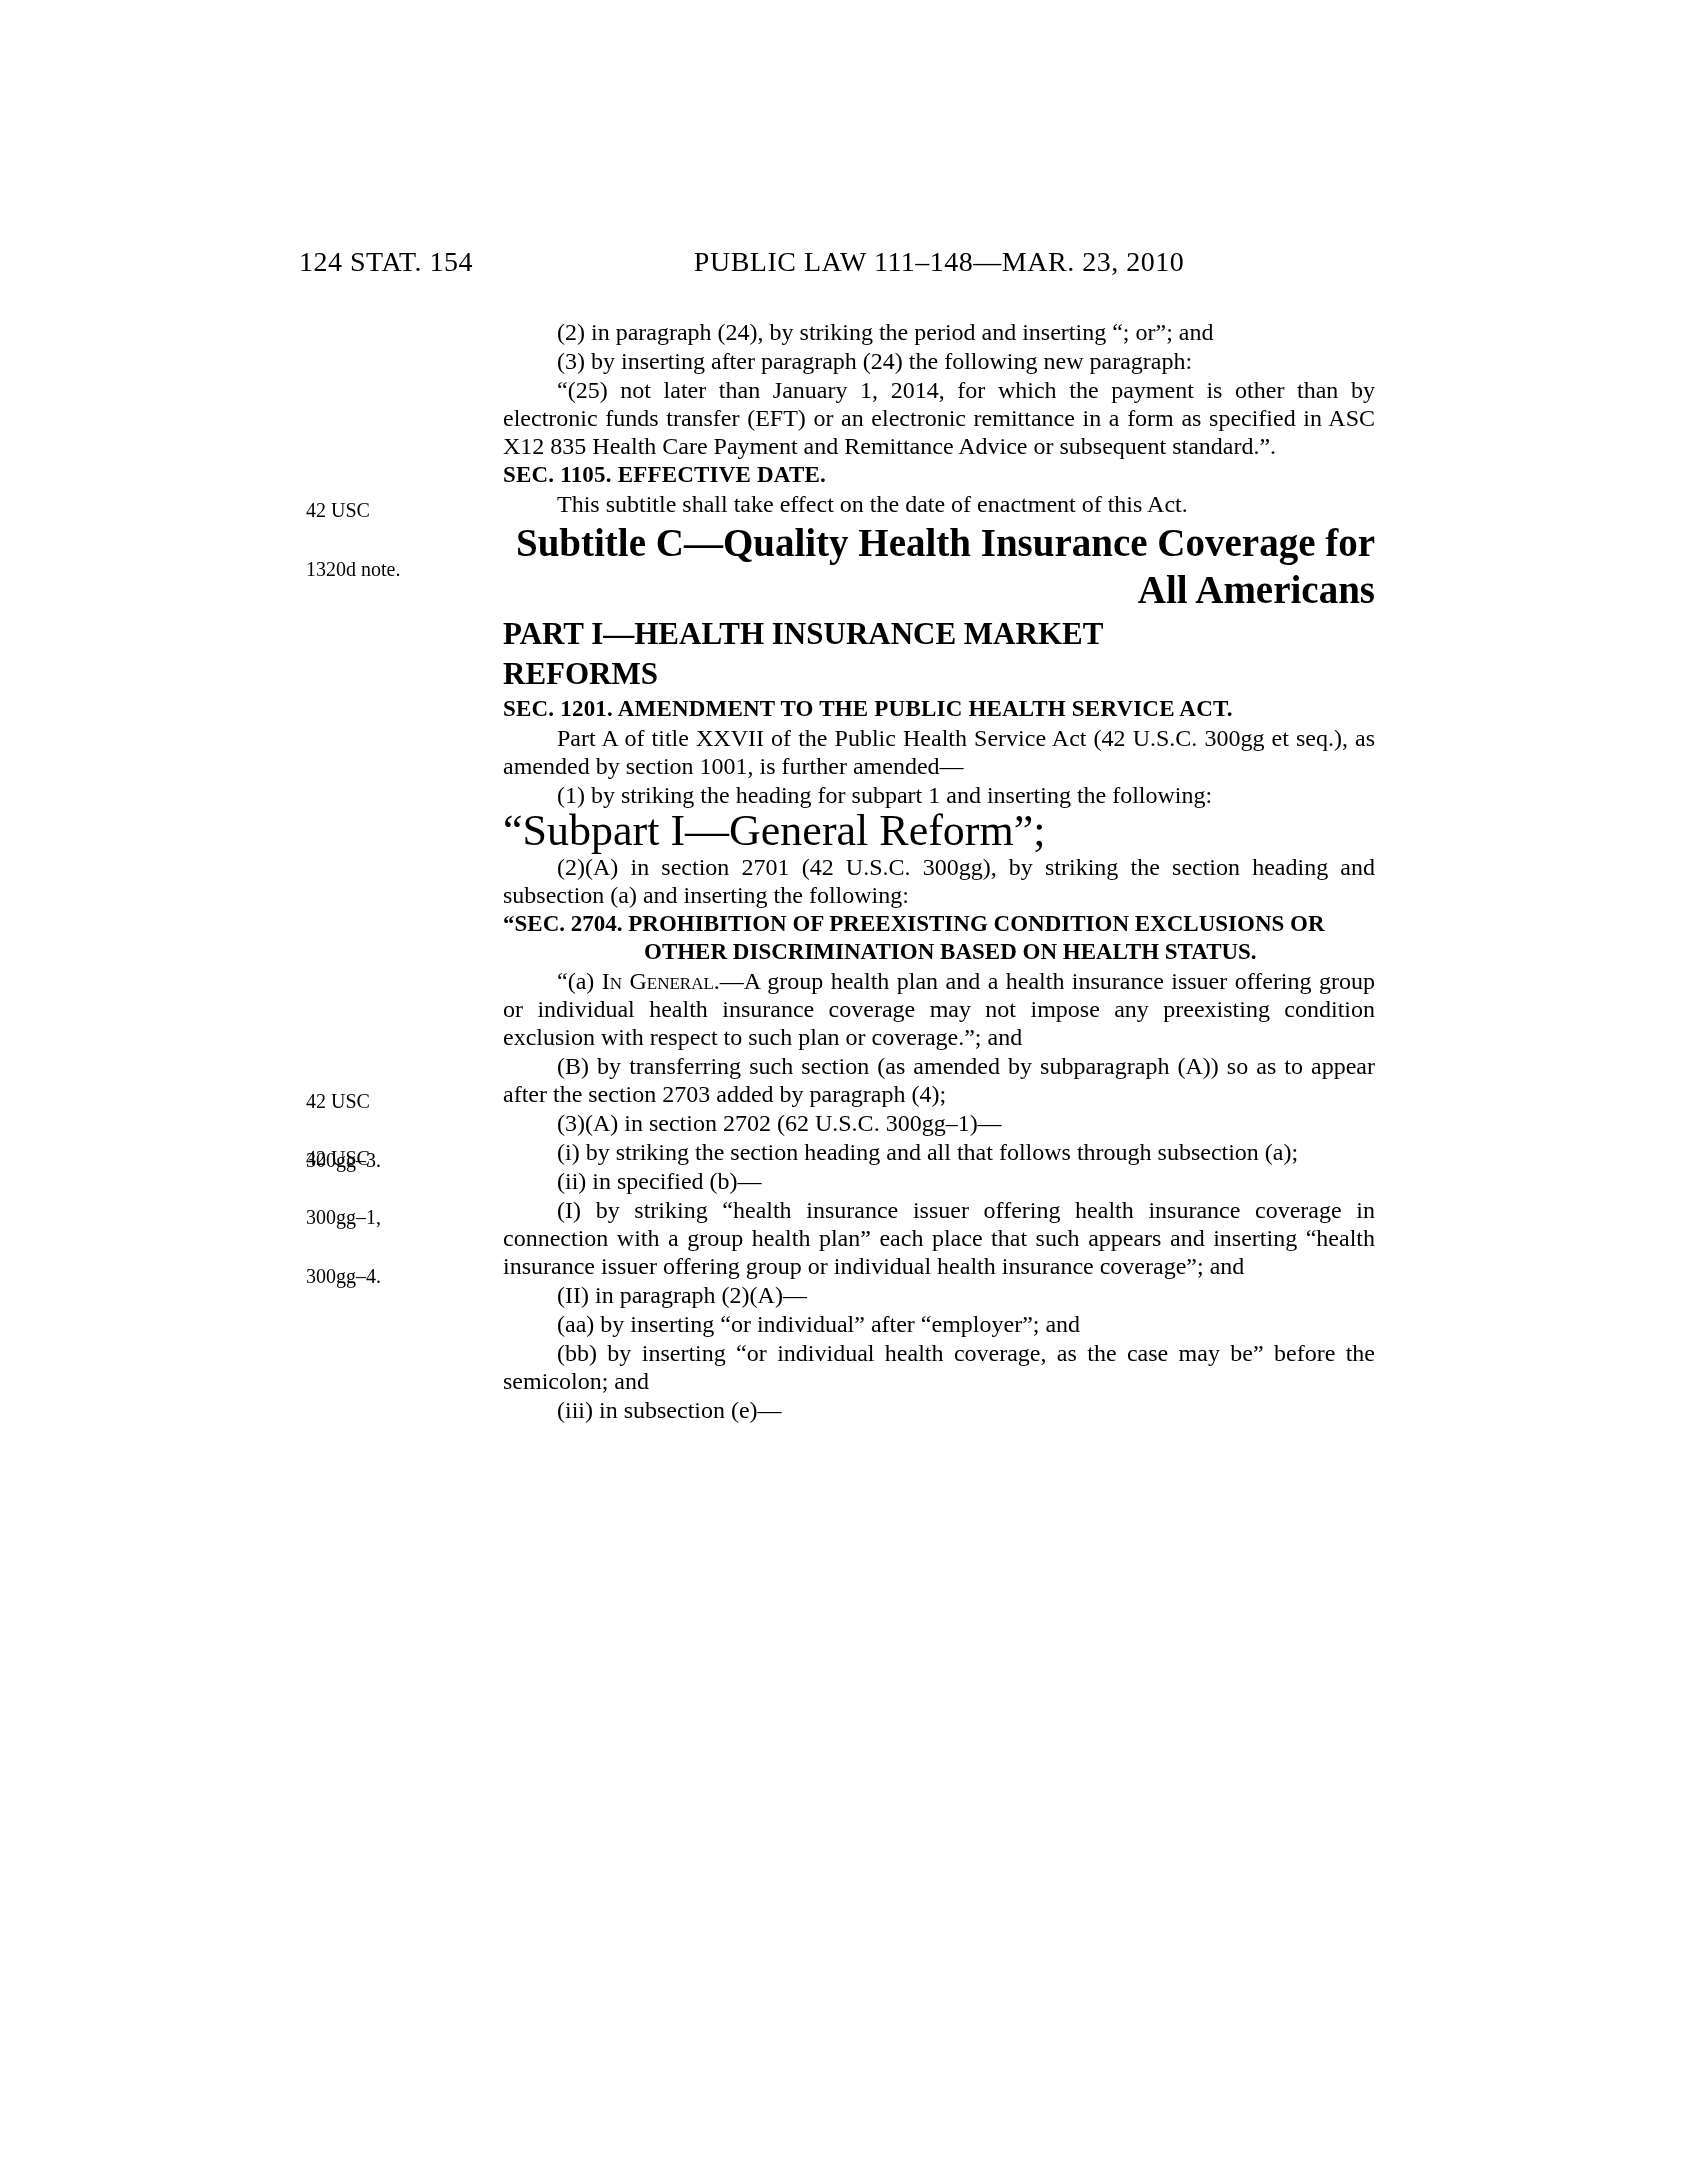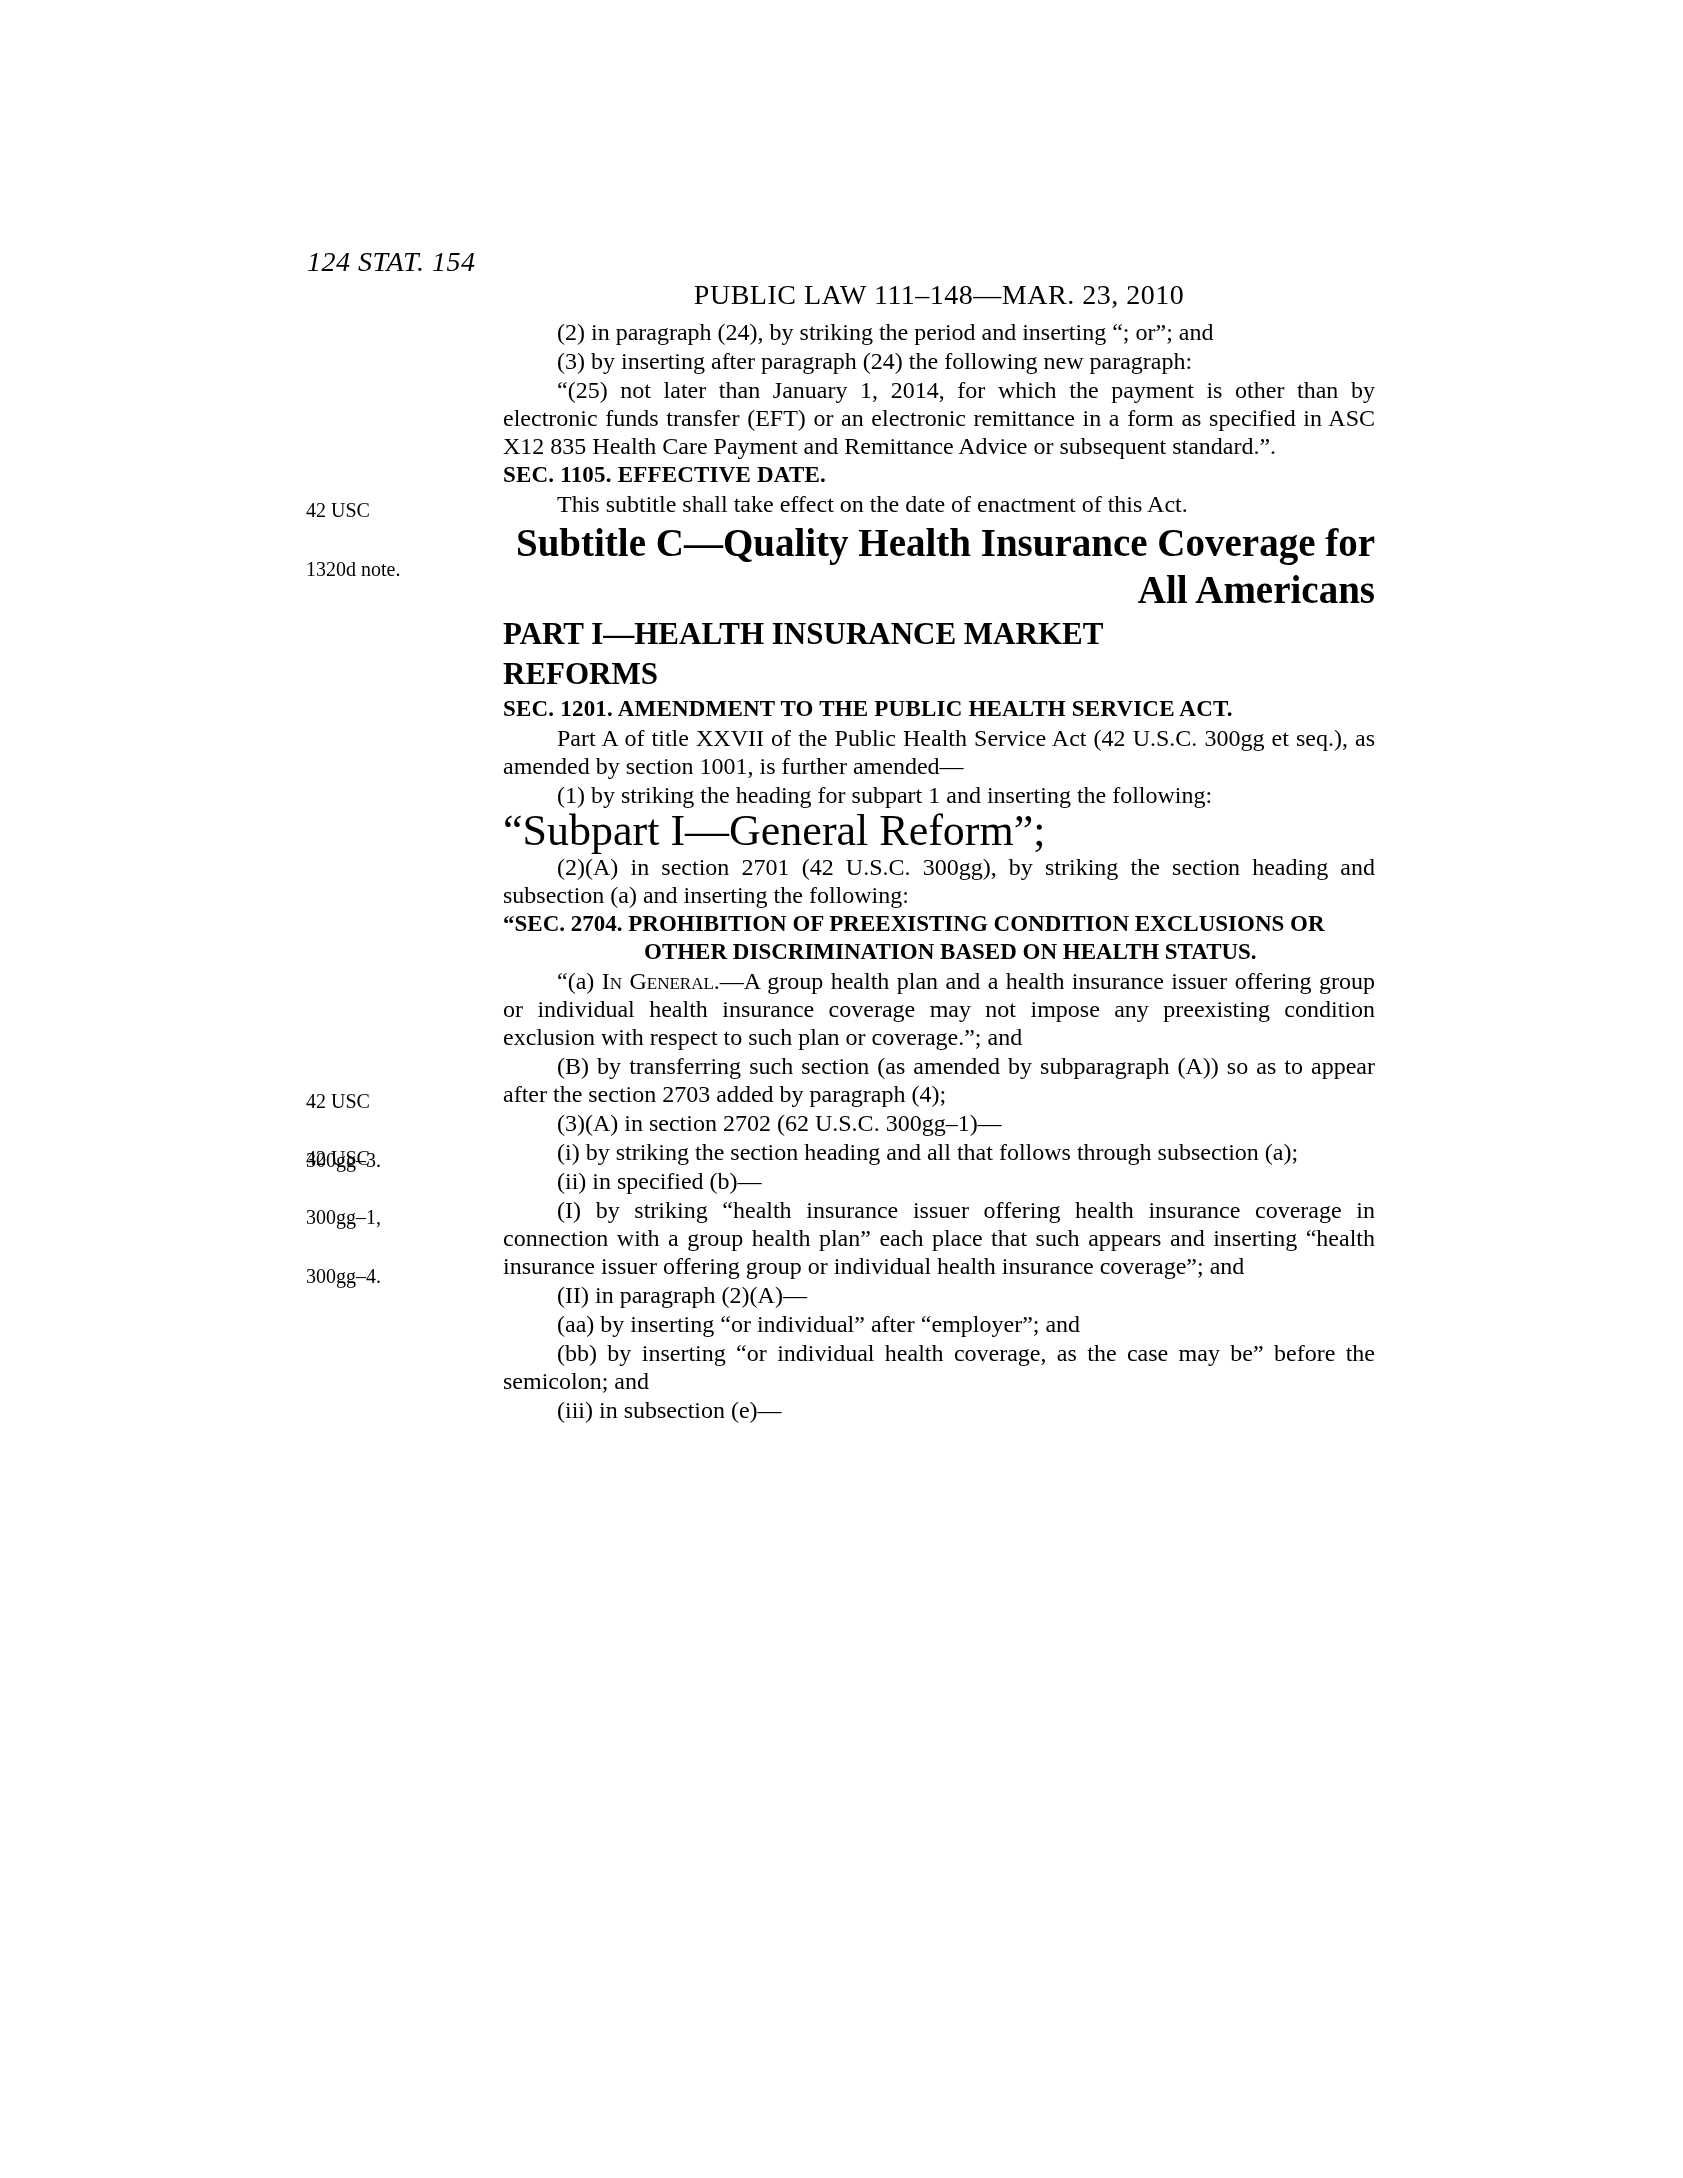--- a/index.html
+++ b/index.html
@@ -7,37 +7,35 @@
     position: relative;
     width: 1683px;
     height: 2178px;
     background: #ffffff;
     font-family: "Liberation Serif", "DejaVu Serif", serif;
     color: #000;
     overflow: hidden;
   }
   .hdr-stat {
     position: absolute;
-    left: 307px;
+    left: 299px;
     top: 246px;
     font-size: 28px;
     letter-spacing: 0.5px;
     white-space: nowrap;
-    font-style: italic;
   }
   .hdr-law {
     position: absolute;
     left: 502px;
     top: 246px;
     width: 874px;
     text-align: center;
     font-size: 28px;
     letter-spacing: 0.5px;
     white-space: nowrap;
-    margin-top: 33px;
   }
   .column {
     position: absolute;
     left: 502px;
     top: 317px;
     width: 874px;
     font-size: 24px;
     line-height: 28px;
     text-align: justify;
   }

